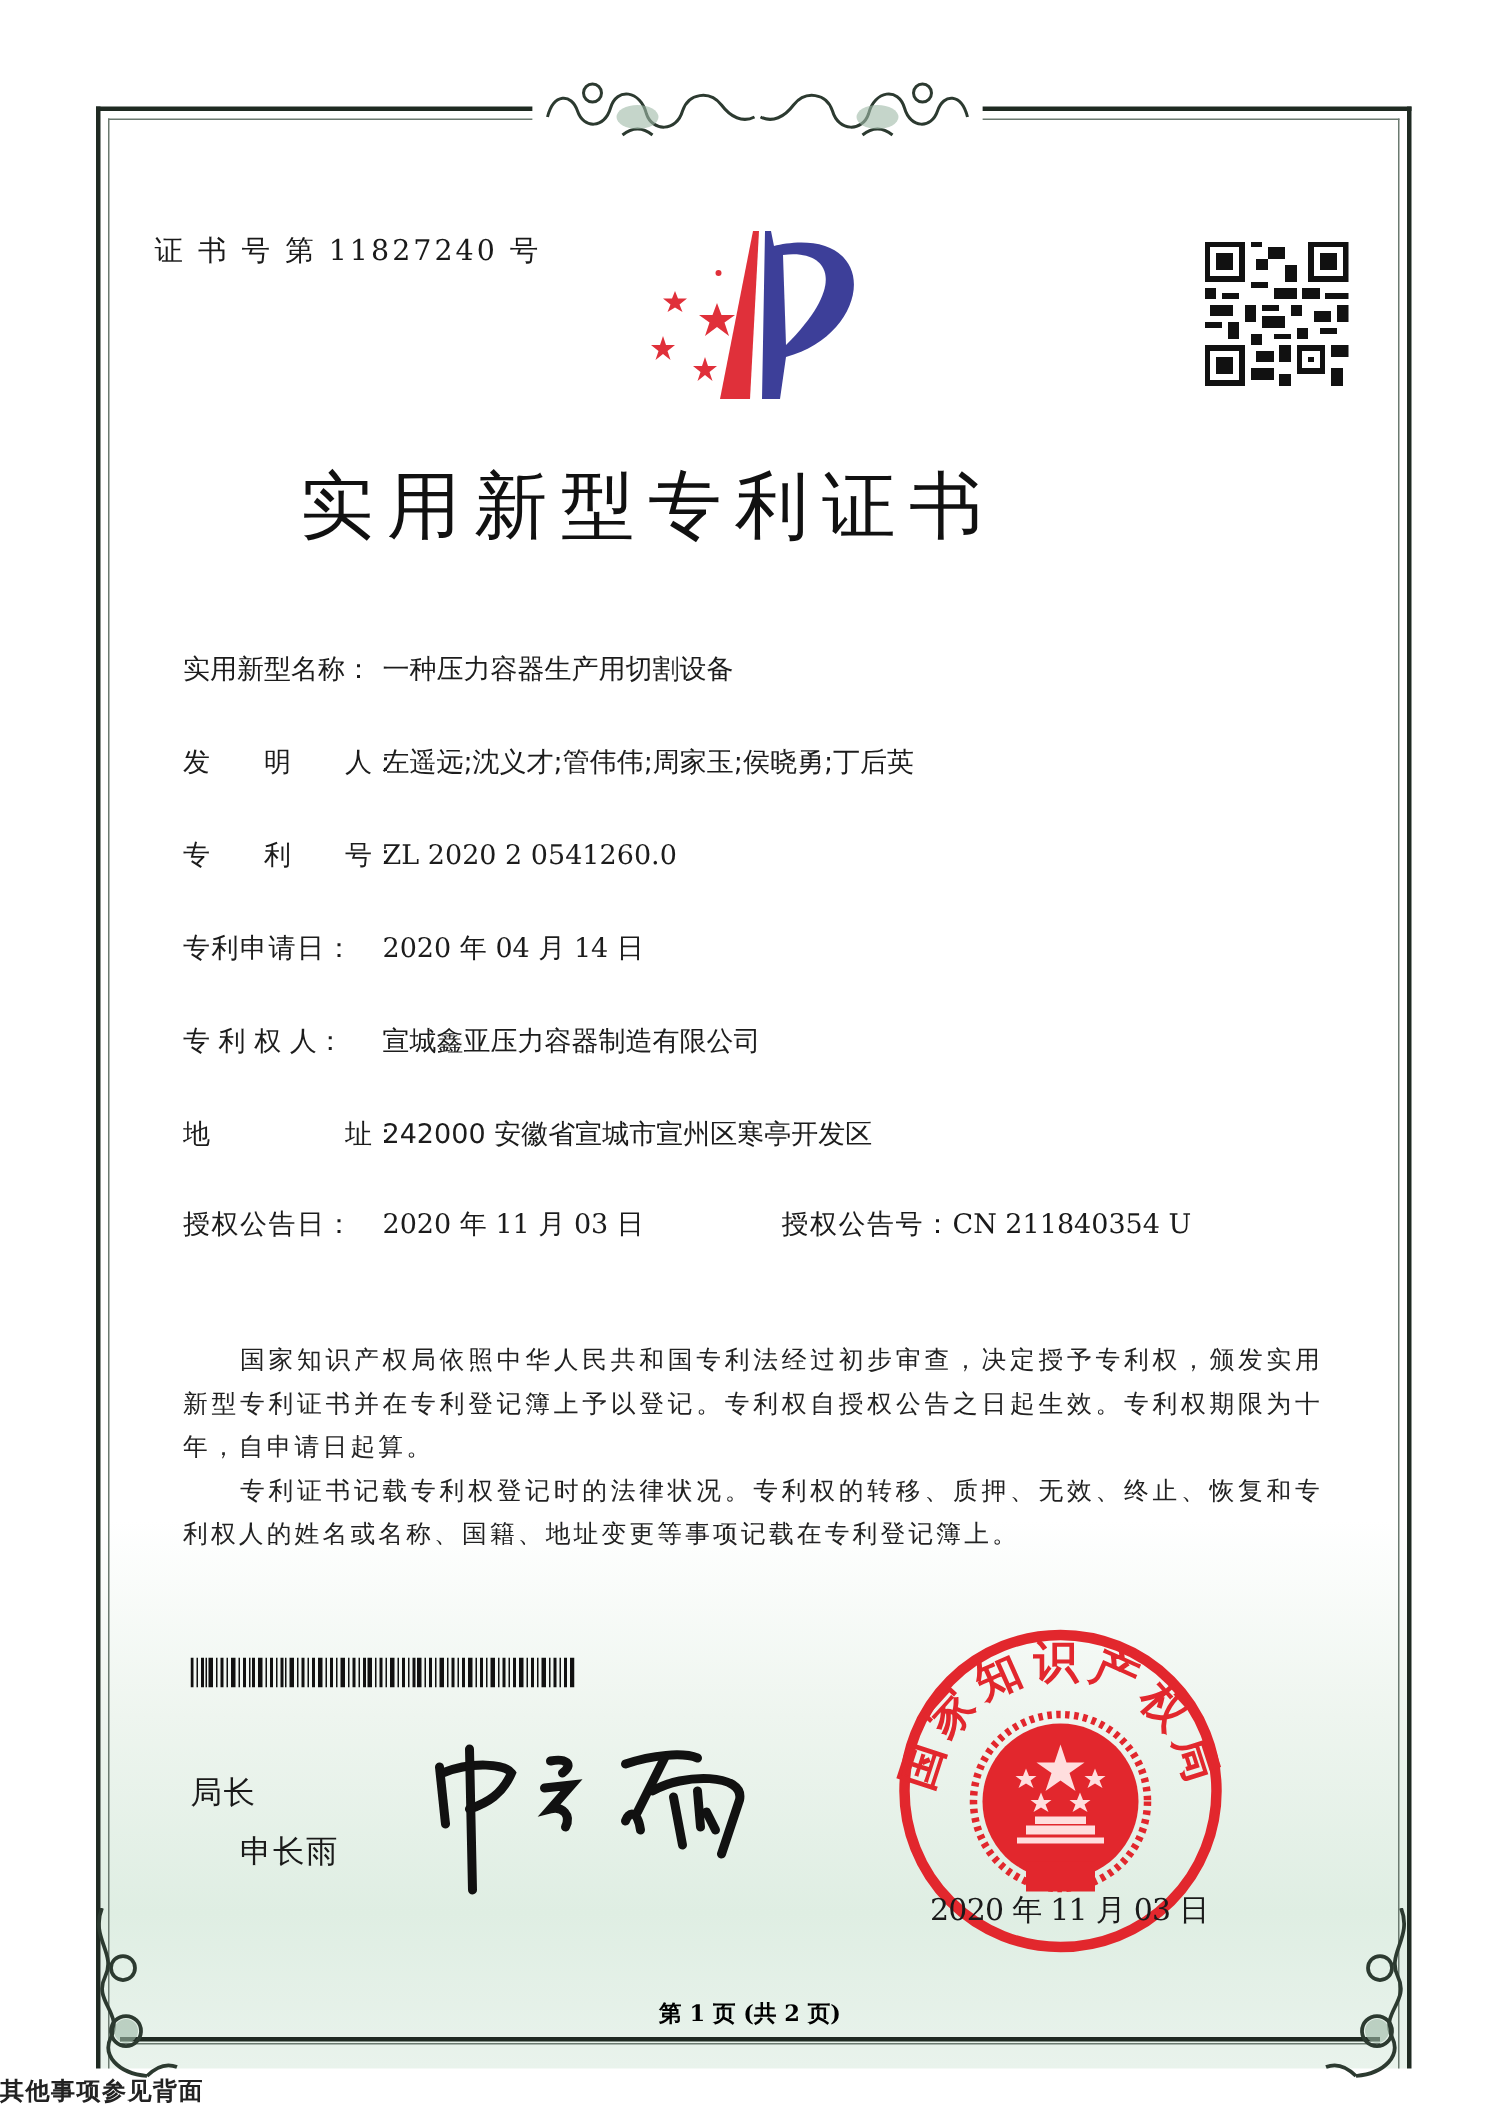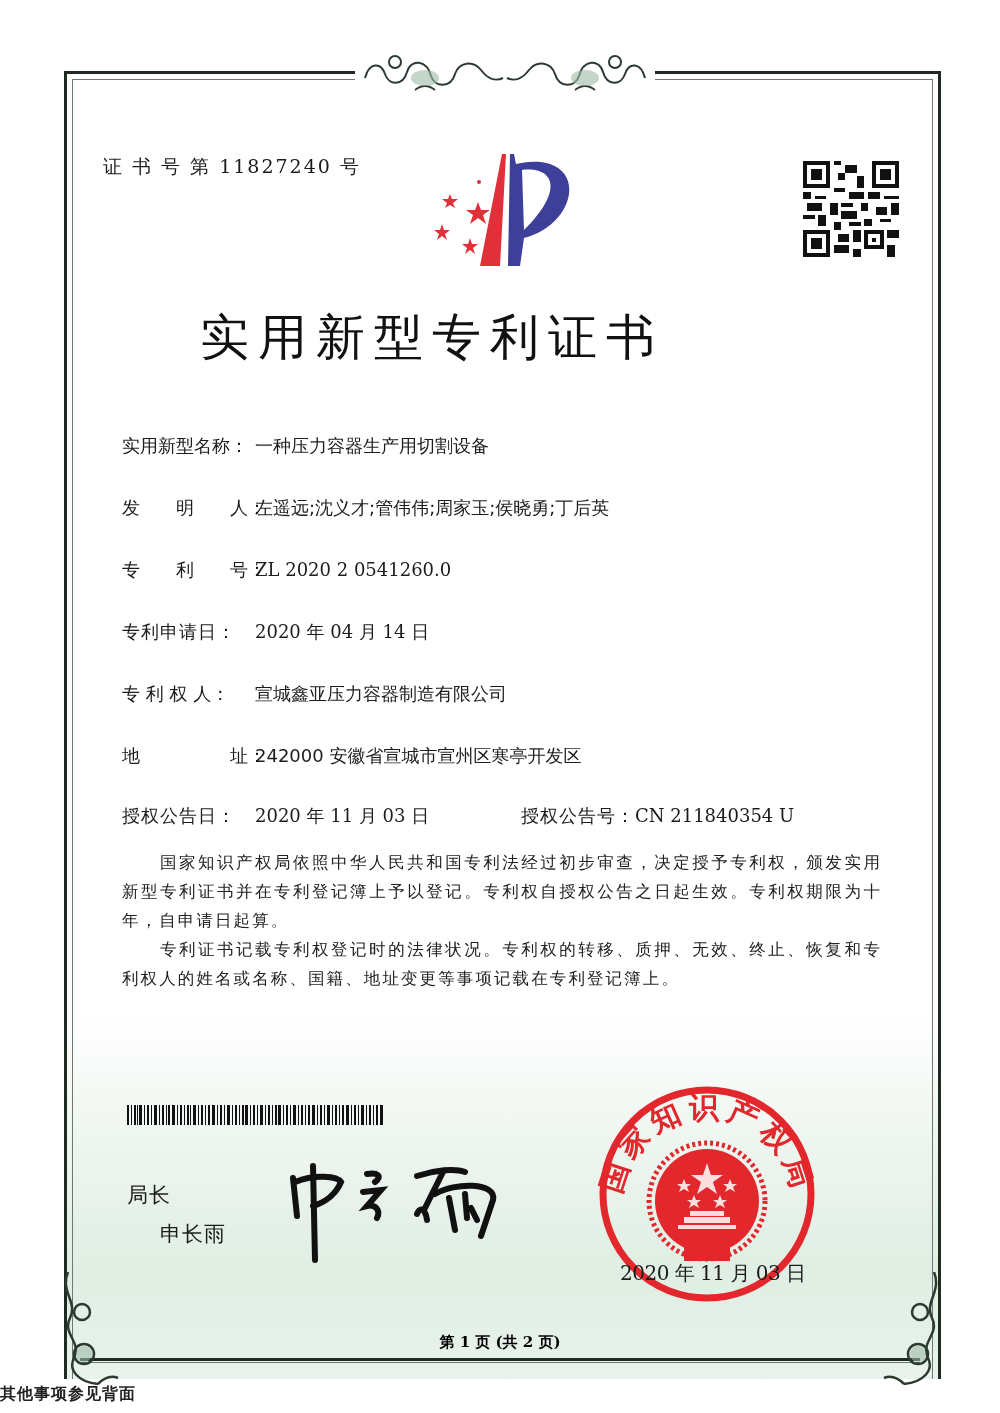--- a/index.html
+++ b/index.html
@@ -56,21 +56,21 @@
   .f-patentno { top: 558px; }
   .f-appdate { top: 620px; }
   .f-holder { top: 682px; }
   .f-address { top: 744px; }
   .f-grantdate { top: 804px; }
   .f-grantno { position: absolute; left: 504px; top: 804px; font-size: 18px; white-space: nowrap; font-family: "DejaVu Sans", sans-serif; }
   .f-grantno .label { display: inline-block; width: 131px; letter-spacing: 1px; text-align: right; }
 
   .para {
     position: absolute; left: 122px; width: 760px; font-size: 16.5px; line-height: 29px;
-    font-family: "DejaVu Serif", serif; letter-spacing: 2.1px; text-align: justify; color: #222;
+    font-family: "DejaVu Serif", serif; letter-spacing: 2.1px; text-align: justify; color: #222; margin-top: 44px;
   }
   .para-1 { top: 848px; text-indent: 38px; }
   .para-2 { top: 935px; text-indent: 38px; }
 
   .barcode { position: absolute; left: 127px; top: 1105px; width: 256px; height: 20px; }
 
   .director-title { position: absolute; left: 127px; top: 1181px; font-size: 21px; font-family: "DejaVu Sans", sans-serif; letter-spacing: 1px; }
   .director-name { position: absolute; left: 127px; top: 1220px; font-size: 21px; font-family: Liberation Serif, serif; letter-spacing: 1px; margin-left: 33px; }
   .signature { position: absolute; left: 285px; top: 1160px; width: 230px; height: 105px; }
 

